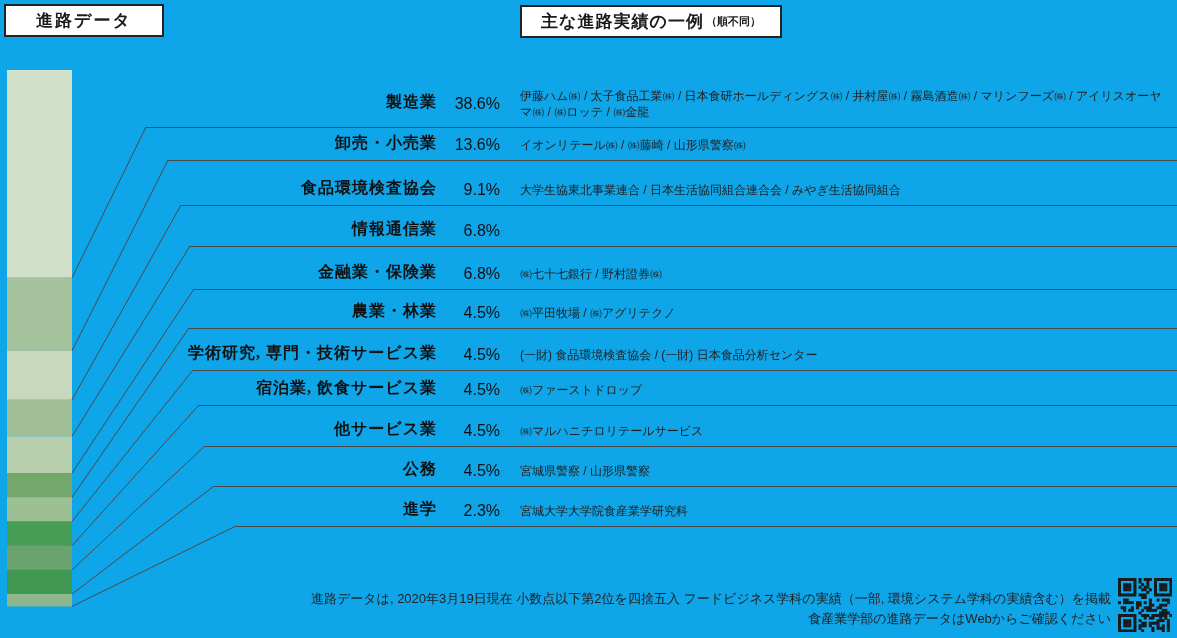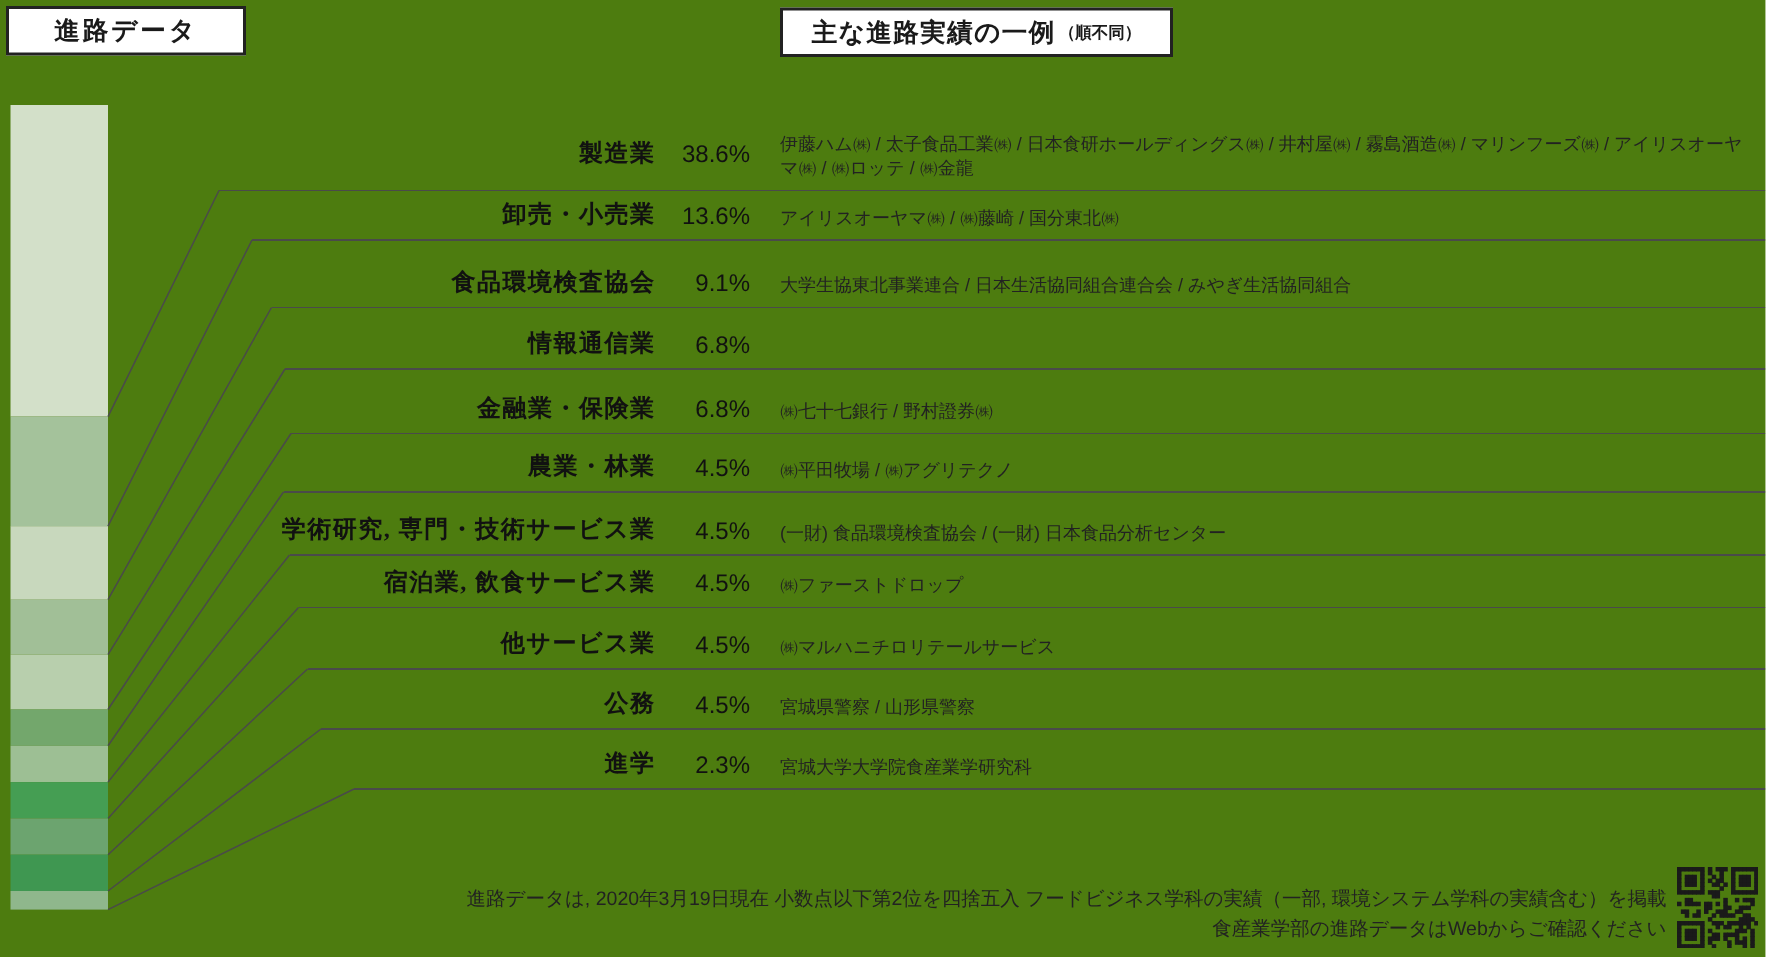--- a/index.html
+++ b/index.html
@@ -1,19 +1,19 @@
 <!DOCTYPE html>
 <html><head>
 <meta charset="utf-8">
 <style>
   html,body{margin:0;padding:0;background:#ffffff;}
   .page{
     position:relative;
     width:1177px;height:638px;
-    background:#4d7c0f;
+    background:#0ea5e9;
     overflow:hidden;
     font-family:"Liberation Sans","DejaVu Sans",sans-serif;
     color:#1a1a1a;
   }
   .title-box{
     position:absolute;
     border:2px solid #222;
     background:#fff;
     display:flex;align-items:center;justify-content:center;
     font-family:"Liberation Serif","DejaVu Serif",serif;
@@ -101,21 +101,21 @@
 
   <div id="rows">
       <div class="row" style="top: 79px;">
         <div class="cat" style="bottom: 14px;">製造業</div>
         <div class="pct" style="bottom: 14px;">38.6%</div>
         <div class="cos">伊藤ハム㈱ / 太子食品工業㈱ / 日本食研ホールディングス㈱ / 井村屋㈱ / 霧島酒造㈱ / マリンフーズ㈱ / アイリスオーヤマ㈱ / ㈱ロッテ / ㈱金龍</div>
       </div>
       <div class="row" style="top: 112px;">
         <div class="cat" style="bottom: 6px;">卸売・小売業</div>
         <div class="pct" style="bottom: 6px;">13.6%</div>
-        <div class="cos">アイリスオーヤマ㈱ / ㈱藤崎 / 国分東北㈱</div>
+        <div class="cos">イオンリテール㈱ / ㈱藤崎 / 山形県警察㈱</div>
       </div>
       <div class="row" style="top: 157px;">
         <div class="cat" style="bottom: 6px;">食品環境検査協会</div>
         <div class="pct" style="bottom: 6px;">9.1%</div>
         <div class="cos">大学生協東北事業連合 / 日本生活協同組合連合会 / みやぎ生活協同組合</div>
       </div>
       <div class="row" style="top: 198px;">
         <div class="cat" style="bottom: 6px;">情報通信業</div>
         <div class="pct" style="bottom: 6px;">6.8%</div>
       </div>

